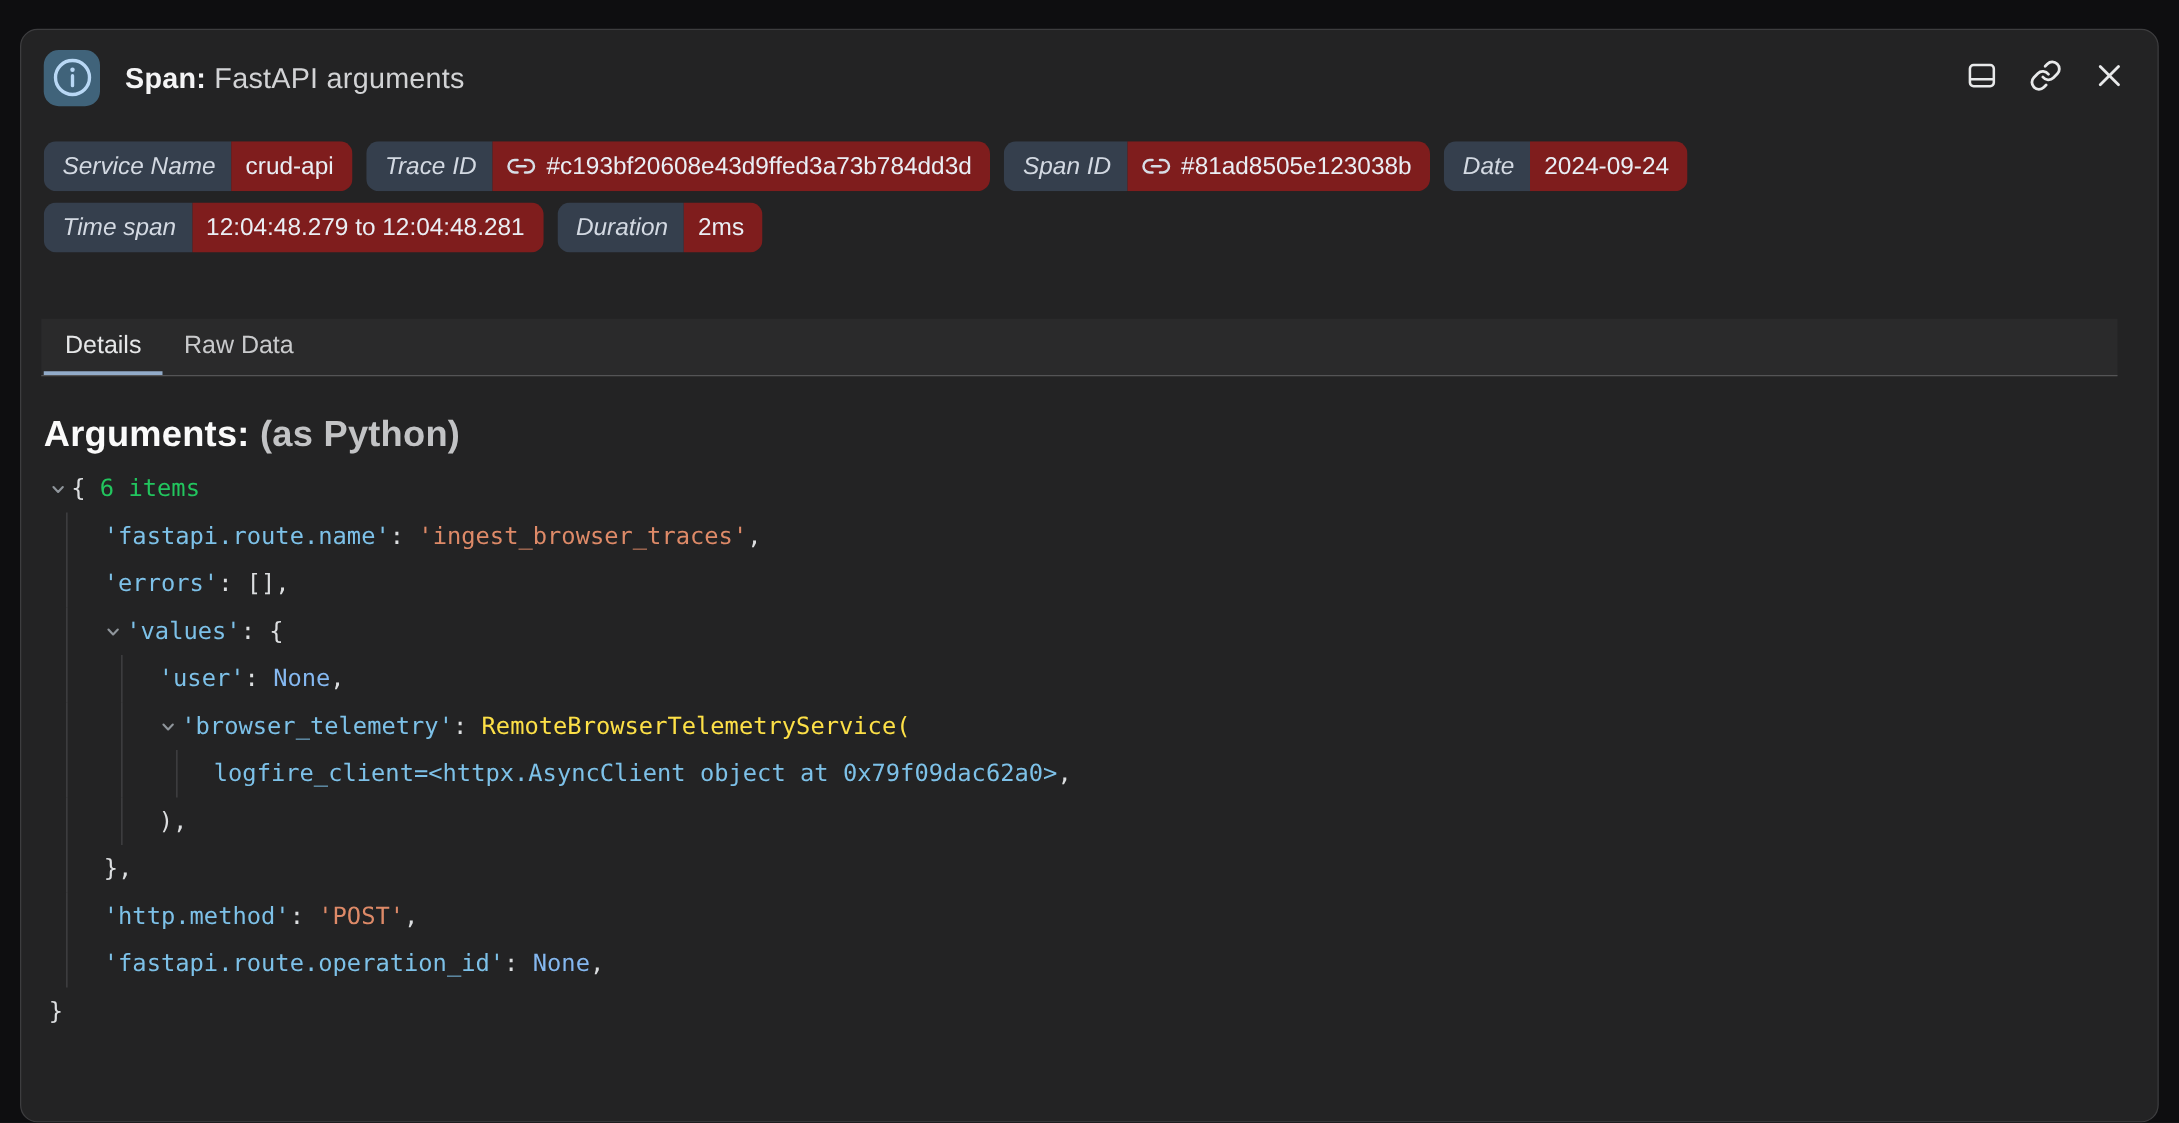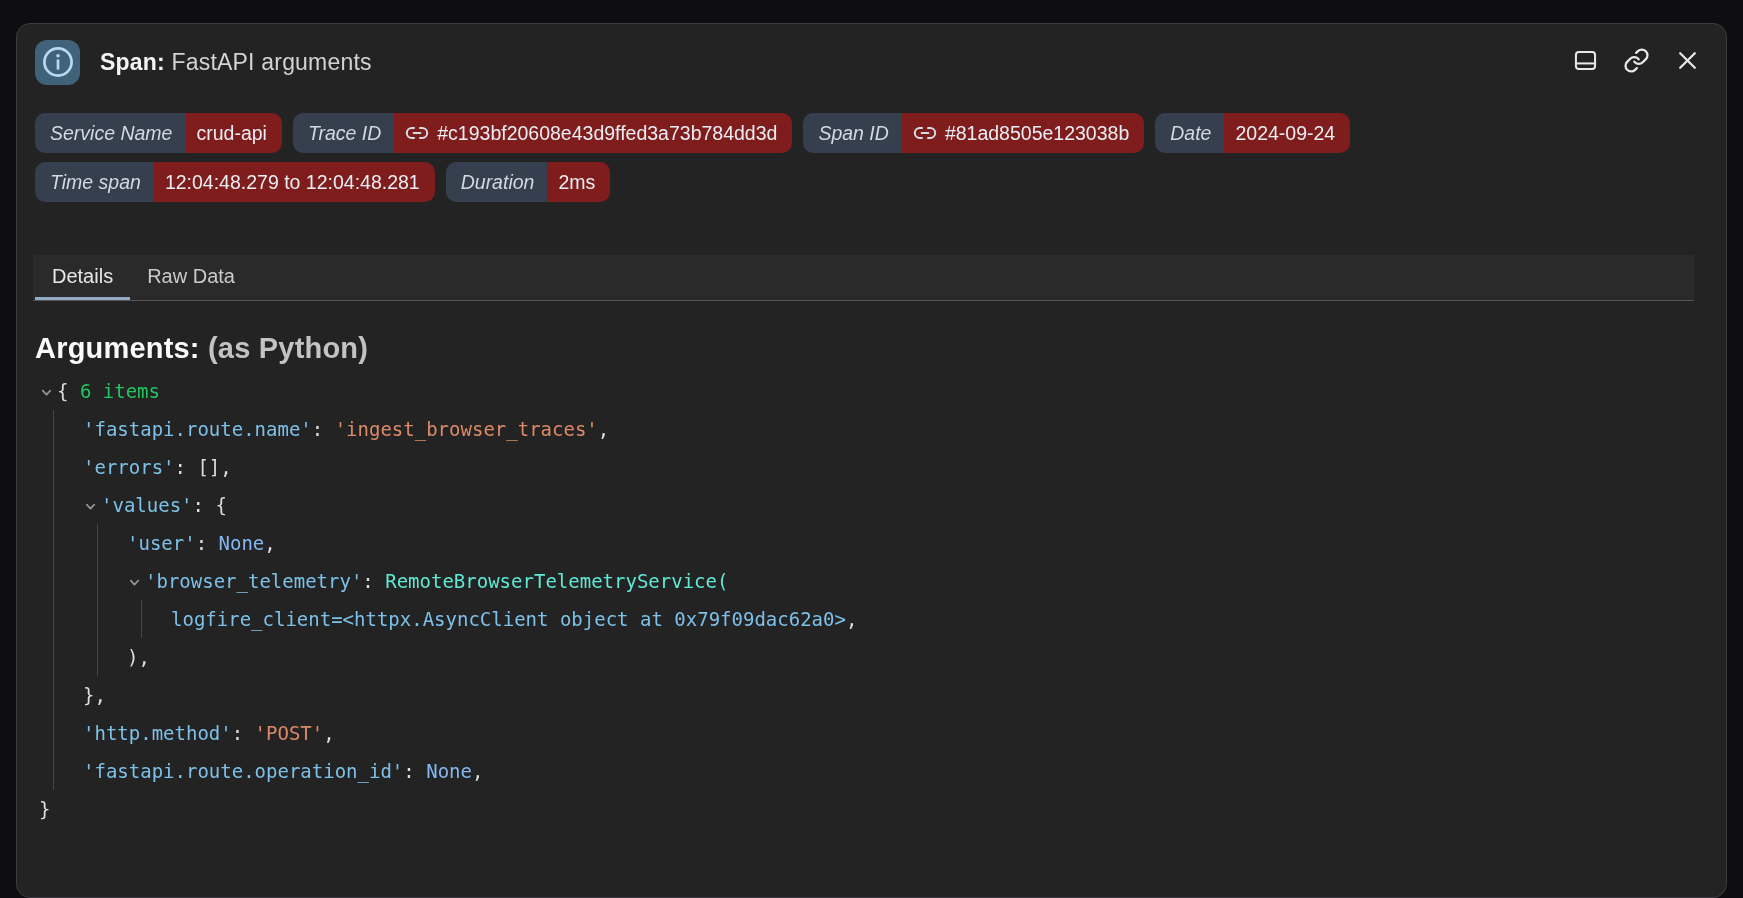--- a/index.html
+++ b/index.html
@@ -66,21 +66,21 @@
   .code { margin-top:7px; font-family:"DejaVu Sans Mono", monospace; font-size:19px; }
   .code-line { position:relative; height:38px; line-height:38px; white-space:pre; }
   .guide { position:absolute; top:0; bottom:0; border-left:1px solid #454547; }
   .chev { display:inline-block; width:18px; color:#8f959b; vertical-align:baseline; }
   .chev svg { width:15px; height:15px; vertical-align:-2px; }
   .tk-punct   { color:#dcdee0; }
   .tk-key     { color:#7dc1e8; }
   .tk-str     { color:#de8a68; }
   .tk-const   { color:#85b8f0; }
   .tk-comment { color:#22c55e; }
-  .tk-class   { color:#5eead4; }
+  .tk-class   { color:#fde047; }
   .tk-obj     { color:#7dc1e8; }
 </style>
 </head>
 <body>
 
 <div class="page">
   <div class="panel">
 
     <div class="panel-header">
       <div class="info-badge">

